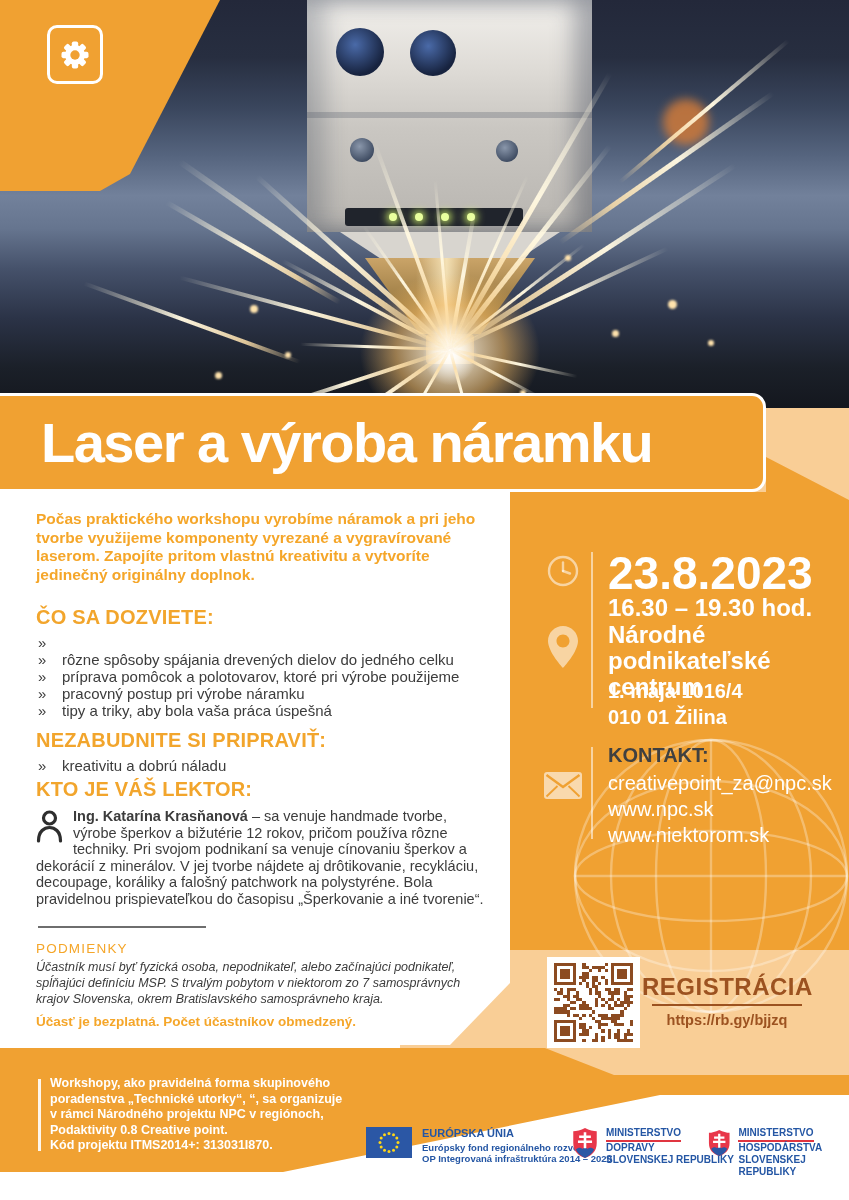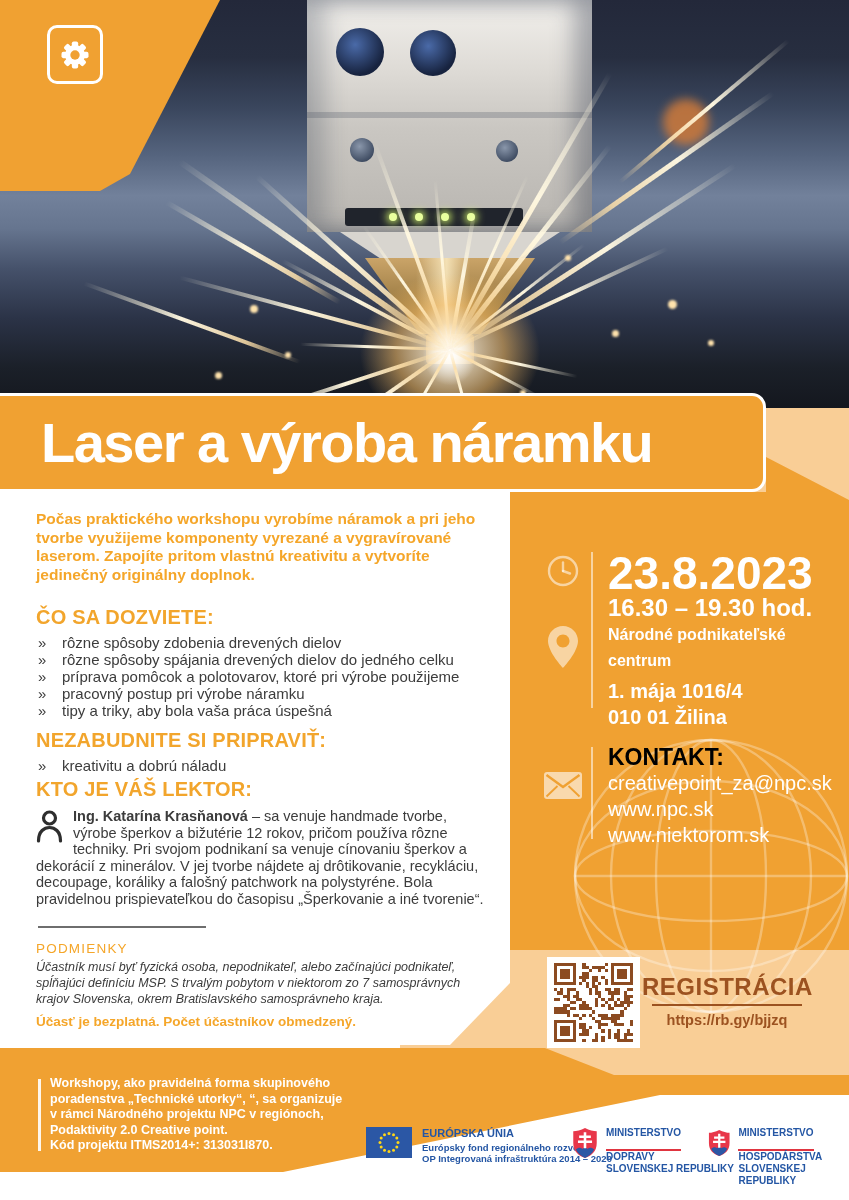--- a/index.html
+++ b/index.html
@@ -50,23 +50,23 @@
   .title-box span{color:#fff;font-size:56px;font-weight:bold;letter-spacing:-1.5px;white-space:nowrap;}
 
   
   .side-peach{position:absolute;left:510px;top:408px;width:339px;height:667px;background:#F9CE96;}
   .side-orange{position:absolute;left:0;top:0;width:339px;height:542px;background:#F0A132;
     clip-path:polygon(0 84px,256px 84px,256px 49px,100% 92px,100% 100%,0 100%);}
   .peach-strip{position:absolute;left:400px;top:950px;width:449px;height:125px;background:#F9CE96;}
   .vline{position:absolute;width:2px;background:rgba(255,255,255,.55);}
   .ev-date{position:absolute;left:608px;top:546px;color:#fff;font-size:46px;font-weight:bold;}
   .ev-time{position:absolute;left:608px;top:594px;color:#fff;font-size:24px;font-weight:bold;}
-  .ev-venue{position:absolute;left:608px;top:622px;color:#fff;font-size:16px;font-weight:bold;line-height:26px;}
+  .ev-venue{position:absolute;left:608px;top:622px;color:#fff;font-size:24px;font-weight:bold;line-height:26px;}
   .ev-addr{position:absolute;left:608px;top:678px;color:#fff;font-size:20px;font-weight:bold;line-height:26px;}
-  .ct-head{position:absolute;left:608px;top:744px;color:#000000;font-size:23px;font-weight:bold;}
+  .ct-head{position:absolute;left:608px;top:744px;color:#404040;font-size:20px;font-weight:bold;}
   .ct-lines{position:absolute;left:608px;top:770px;color:#fff;font-size:20px;line-height:26px;}
 
   
   .content{position:absolute;left:0;top:492px;width:510px;height:553px;background:#fff;box-sizing:border-box;
     padding:18px 18px 0 36px;
     clip-path:polygon(0 0,510px 0,510px 491px,450px 553px,0 553px);}
   .intro{color:#F5A629;font-size:15.5px;line-height:18.5px;font-weight:bold;width:444px;}
   .h-or{color:#F2A52C;font-size:20px;line-height:23px;font-weight:bold;letter-spacing:.2px;}
   ul.blist{list-style:none;margin:5px 0 0 0;padding:0;color:#3C3C3C;font-size:15px;line-height:17px;}
   ul.blist li{display:flex;}
@@ -91,21 +91,21 @@
   .reg-label{color:#9C5220;font-size:24px;font-weight:bold;letter-spacing:.5px;}
   .reg-rule{width:150px;margin:3px auto 6px auto;border-top:2px solid #9C5220;}
   .reg-url{color:#9C5220;font-size:14.5px;font-weight:bold;}
 
   .eu-flag{position:absolute;left:366px;top:1127px;width:46px;height:31px;background:#2B57A5;}
   .eu-text{position:absolute;left:422px;top:1127px;color:#2456A4;}
   .eu-text .l1{font-size:11px;font-weight:bold;line-height:13px;}
   .eu-text .l2{font-size:9.5px;font-weight:bold;line-height:11px;margin-top:2px;}
   .min{position:absolute;top:1127px;display:flex;}
   .min .mtx{margin-left:8px;color:#2456A4;font-size:10px;font-weight:bold;line-height:12px;}
-  .min .u{display:inline-block;border-bottom:2px solid #E03540;padding-bottom:10px;}
+  .min .u{display:inline-block;border-bottom:2px solid #E03540;padding-bottom:1px;}
   .m1{left:572px;} .m2{left:708px;}
 
   .globe{position:absolute;left:546px;top:726px;}
 </style>
 </head>
 <body>
 
 <div class="poster">
 
   <div class="photo">
@@ -196,21 +196,20 @@
     </g>
   </svg>
 
   <div class="content">
     <div class="intro">Počas praktického workshopu vyrobíme náramok a pri jeho tvorbe využijeme komponenty vyrezané a vygravírované laserom. Zapojíte pritom vlastnú kreativitu a vytvoríte jedinečný originálny doplnok.</div>
 
     <div class="h-or mt22">ČO SA DOZVIETE:</div>
     <ul class="blist">
       <li>
           <span class="mk">»</span>
-          <span>rôzne spôsoby zdobenia drevených dielov</span>
         </li>
       <li>
           <span class="mk">»</span>
           <span>rôzne spôsoby spájania drevených dielov do jedného celku</span>
         </li>
       <li>
           <span class="mk">»</span>
           <span>príprava pomôcok a polotovarov, ktoré pri výrobe použijeme</span>
         </li>
       <li>
@@ -285,21 +284,21 @@
     <div>www.npc.sk</div>
     <div>www.niektorom.sk</div>
   </div>
 
   <div class="footer-orange"></div>
   <div class="f-line"></div>
   <div class="f-note">
     <div>Workshopy, ako pravidelná forma skupinového</div>
     <div>poradenstva „Technické utorky“, “, sa organizuje</div>
     <div>v rámci Národného projektu NPC v regiónoch,</div>
-    <div>Podaktivity 2.0 Creative point.</div>
+    <div>Podaktivity 0.8 Creative point.</div>
     <div>Kód projektu ITMS2014+: 313031I870.</div>
   </div>
 
   <div class="qr-box">
     <svg id="qr-svg" width="81" height="79" viewBox="0 0 25 25" shape-rendering="crispEdges">
         <rect x="0" y="0" width="25" height="25" fill="#fff"></rect>
         <rect x="0" y="0" width="7" height="7" fill="#8C4B21"></rect>
         <rect x="1" y="1" width="5" height="5" fill="#fff"></rect>
         <rect x="2" y="2" width="3" height="3" fill="#8C4B21"></rect>
         <rect x="18" y="0" width="7" height="7" fill="#8C4B21"></rect>

